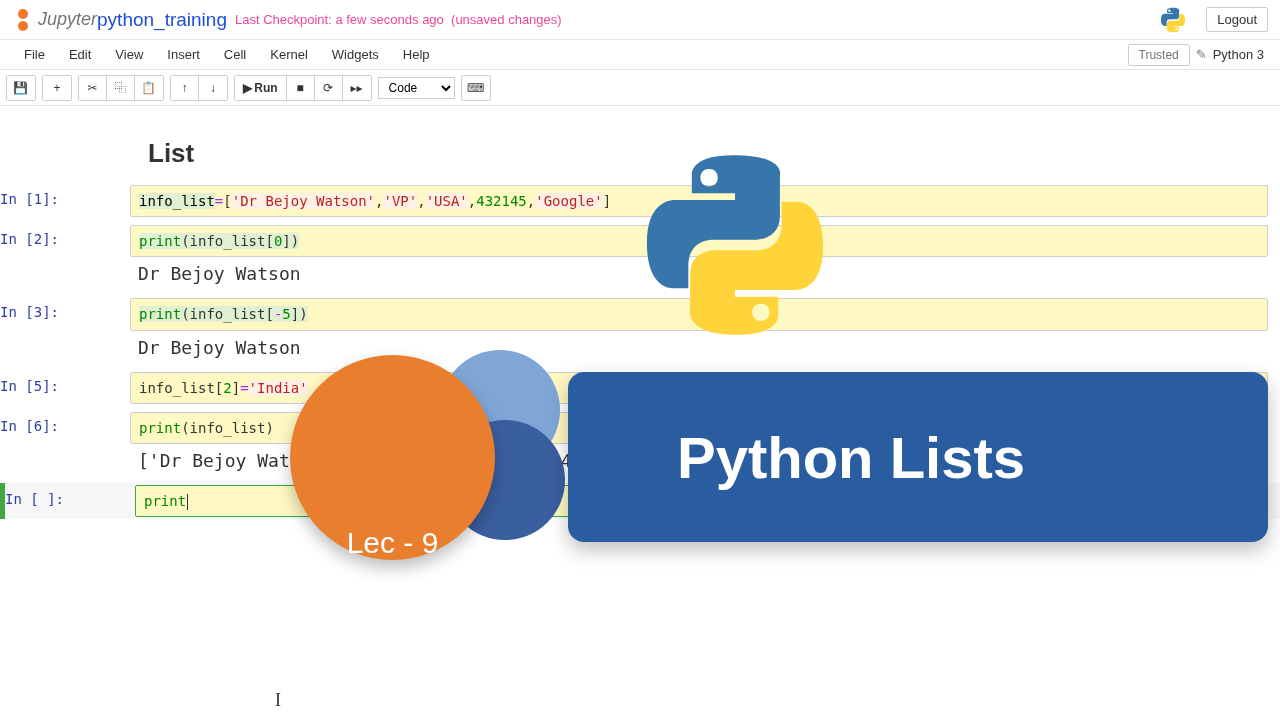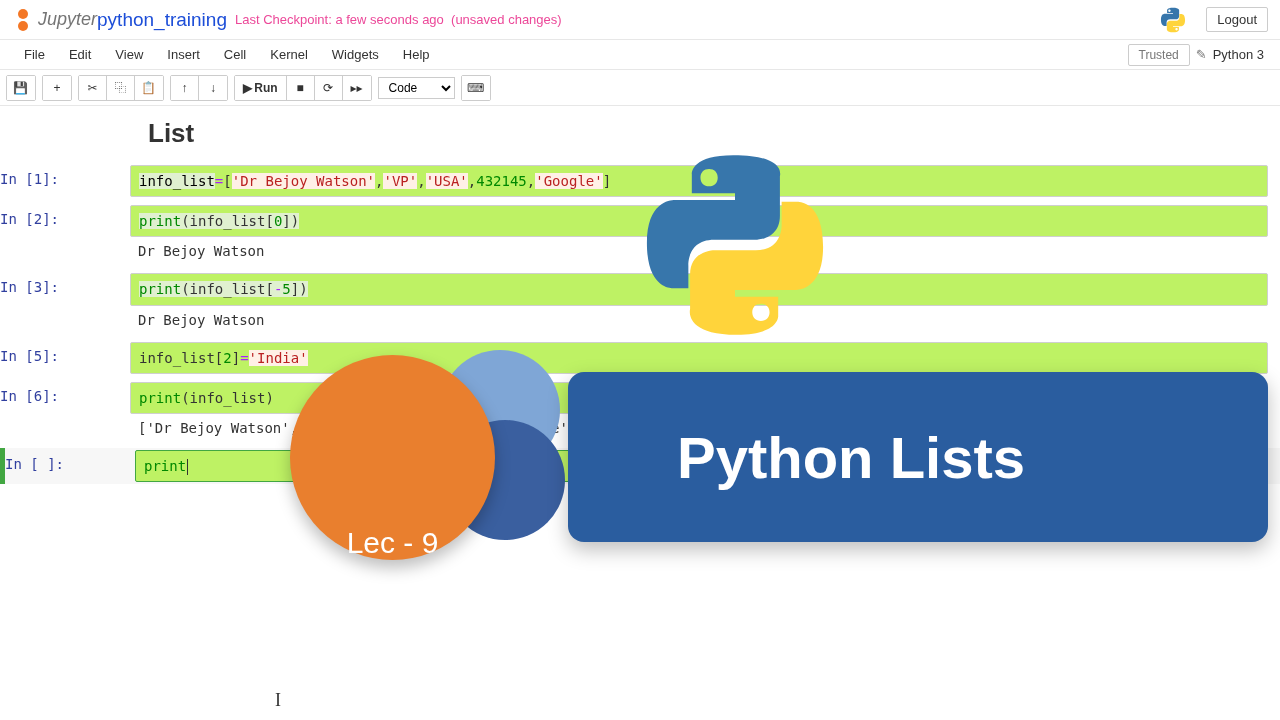--- a/index.html
+++ b/index.html
@@ -21,29 +21,29 @@
 .trusted { border: 1px solid #ccc; padding: 3px 10px; font-size: 12px; color: #777; align-self: center; border-radius: 2px; }
 .edit-icon { color: #777; align-self: center; padding: 0 6px; cursor: pointer; font-size: 13px; }
 .kernel-ind { color: #333; align-self: center; font-size: 13px; padding-right: 4px; }
 .toolbar { display: flex; gap: 0; padding: 4px 6px; border-bottom: 1px solid #e7e7e7; height: 36px; align-items: center; }
 .tb-group { display: flex; border: 1px solid #ccc; border-radius: 2px; margin-right: 6px; }
 .tb-btn { border: none; border-right: 1px solid #ccc; background: #fff; width: 28px; height: 24px; cursor: pointer; display: flex; align-items: center; justify-content: center; font-size: 12px; color: #333; }
 .tb-btn:last-child { border-right: none; }
 .tb-btn.run-btn { width: auto; padding: 0 8px; font-weight: bold; gap: 2px; }
 .cell-type-sel { height: 22px; border: 1px solid #ccc; font-size: 12px; padding: 0 20px 0 6px; margin-right: 6px; background: #fff; }
 .notebook { padding: 8px 0 0 0; }
-.md-cell { padding: 4px 12px 10px 148px; }
+.md-cell { padding: 4px 12px 10px 148px; margin-top: 20px; }
 .md-cell h2 { font-size: 26px; font-weight: bold; color: #333; }
 .cell { display: flex; padding: 2px 0; margin: 4px 0; }
 .cell.active { border-left: 5px solid #42a742; background: #f7f7f7; }
 .cell.active .input-area { border: 1px solid #42a742; }
 .prompt { width: 130px; text-align: left; padding: 6px 8px 0 0; font-family: monospace; font-size: 14px; color: #303f9f; flex-shrink: 0; }
 .cell-body { flex: 1; padding-right: 12px; }
-.input-area { border: 1px solid #cfcfcf; border-radius: 2px; background: #bef264; padding: 6px 8px; font-family: monospace; font-size: 14px; line-height: 1.3; white-space: pre; }
-.output-area { padding: 6px 8px; font-family: monospace; font-size: 14px; color: #333; white-space: pre; }
+.input-area { border: 1px solid #cfcfcf; border-radius: 2px; background: #fef9c3; padding: 6px 8px; font-family: monospace; font-size: 14px; line-height: 1.3; white-space: pre; }
+.output-area { padding: 6px 8px; font-family: monospace; font-size: 18px; color: #333; white-space: pre; }
 
 .c-fn { color: #008800; }
 .c-var { color: #000; }
 .c-str { color: #ba2121; background: #fff0e6; }
 .c-num { color: #008800; }
 .c-op { color: #aa22ff; }
 .hl { background: #e0f0d0; }
 
 .overlay { position: absolute; top: 0; left: 0; width: 1280px; height: 720px; pointer-events: none; }
 .py-logo-big { position: absolute; left: 640px; top: 150px; width: 190px; height: 190px; }

